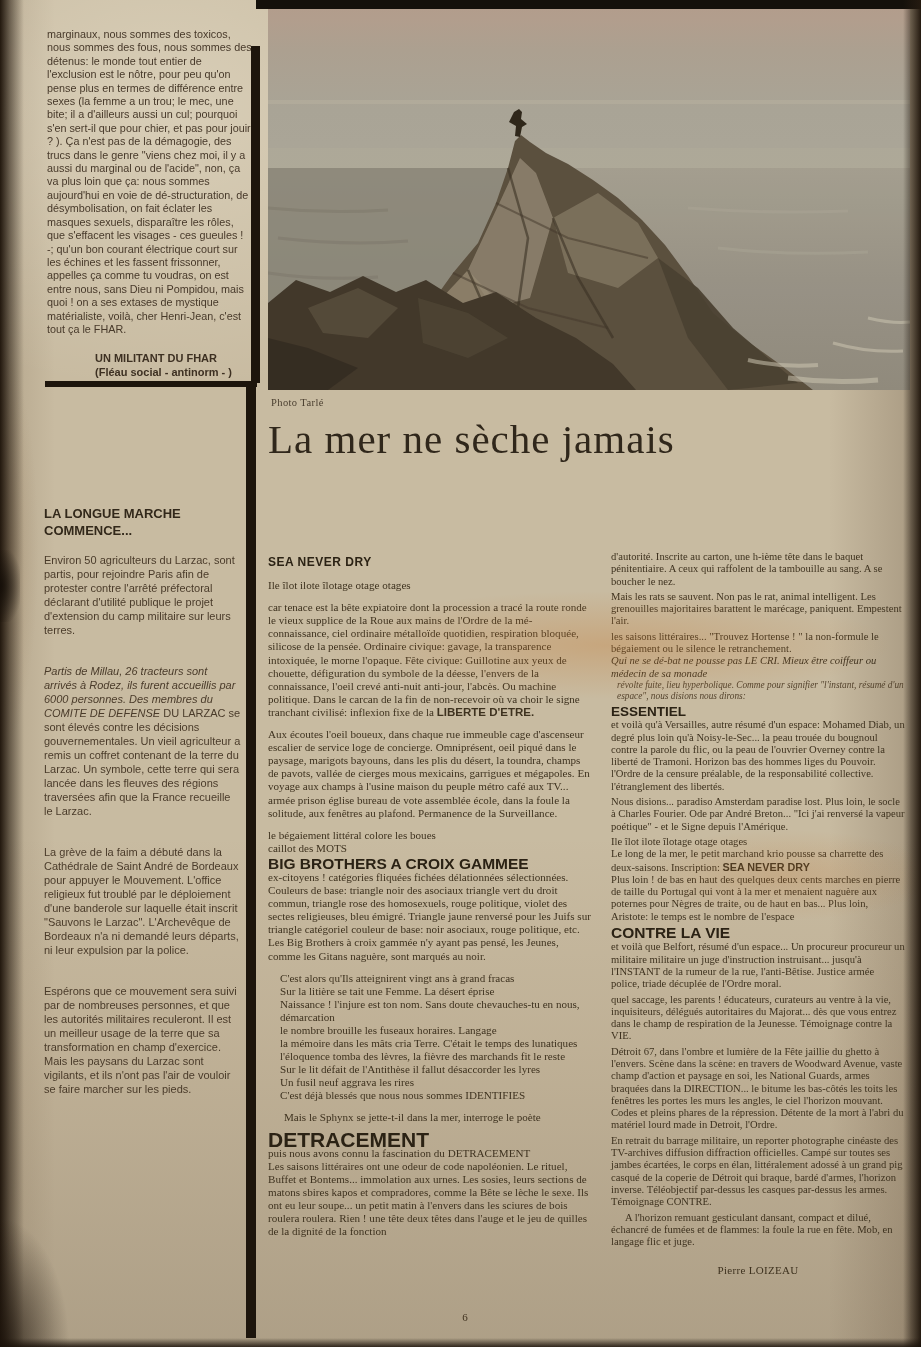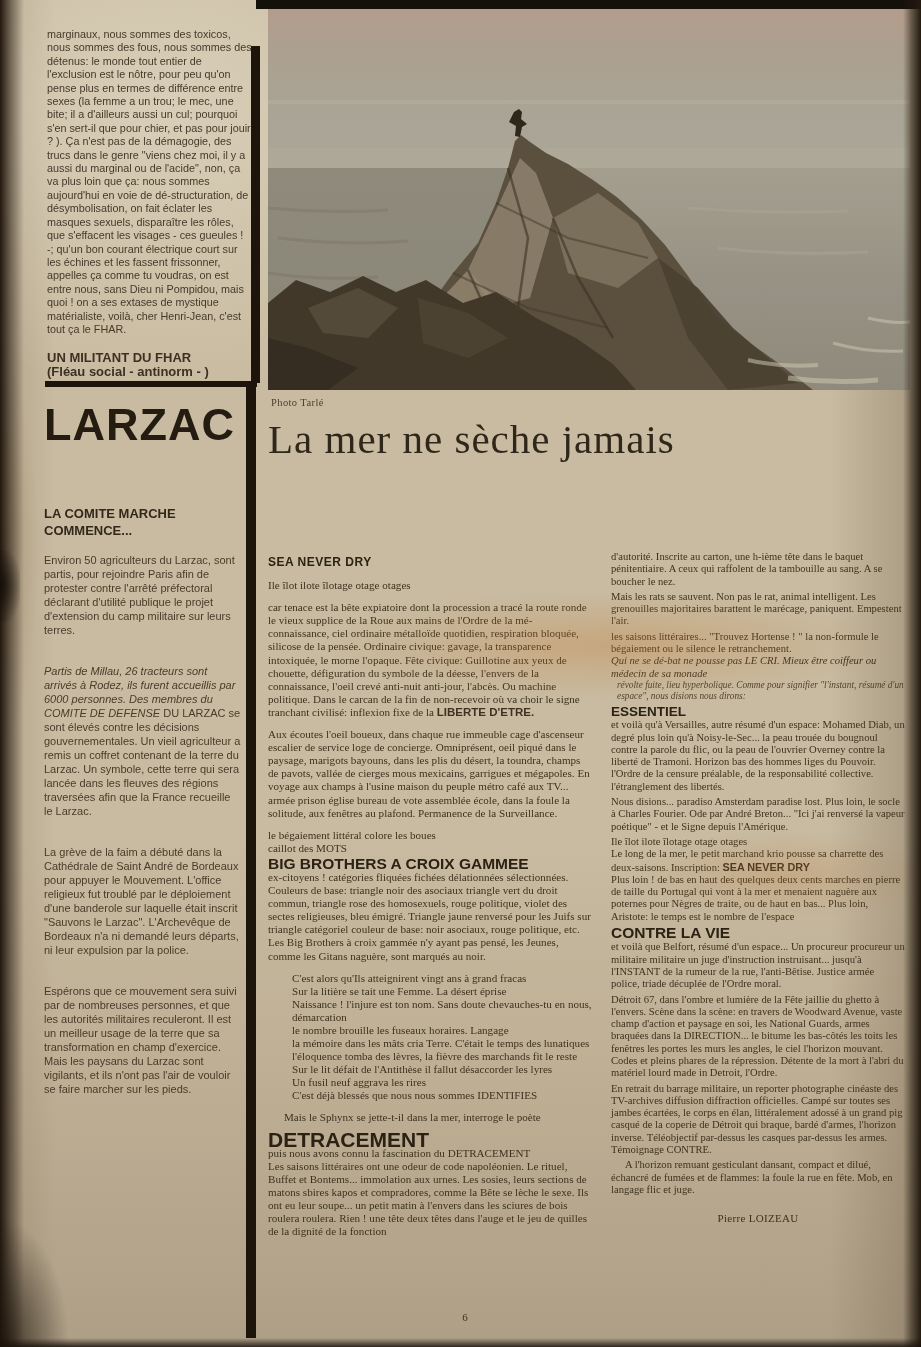--- a/index.html
+++ b/index.html
@@ -32,21 +32,21 @@
     background:radial-gradient(ellipse at 0% 100%, rgba(28,19,11,.8), rgba(28,19,11,0) 70%);}
   .hole{position:absolute;left:0;top:550px;width:20px;height:72px;
     background:radial-gradient(ellipse at 0% 50%, rgba(20,14,8,.9), rgba(20,14,8,0) 80%);}
   
   .rule-v-top{position:absolute;left:251px;top:46px;width:9px;height:337px;background:#1d150c;}
   .rule-h{position:absolute;left:45px;top:381px;width:212px;height:6px;background:#1d150c;}
   .rule-v-main{position:absolute;left:246px;top:381px;width:10px;height:957px;background:#1d150c;}
   
   .fhar{position:absolute;left:47px;top:28px;width:205px;
     font-family:"Liberation Sans",sans-serif;font-size:10.8px;line-height:13.4px;color:#47392a;}
-  .fhar-sign{margin-top:15px;font-weight:bold;font-size:13px;line-height:14px;color:#3d3022;}
+  .fhar-sign{margin-top:15px;font-weight:bold;font-size:11px;line-height:14px;color:#3d3022;margin-left:48px;}
   
   .larzac-head{position:absolute;left:44px;top:399px;
     font-family:"Liberation Sans",sans-serif;font-weight:bold;font-size:45px;letter-spacing:1px;color:#251c11;}
   .larzac-sub{position:absolute;left:44px;top:505px;width:205px;
     font-family:"Liberation Sans",sans-serif;font-weight:bold;font-size:13px;line-height:17px;color:#32281a;}
   .larzac-body{position:absolute;left:44px;top:553px;width:198px;
     font-family:"Liberation Sans",sans-serif;font-size:11px;line-height:14px;color:#4a3b2a;}
   .larzac-body p{margin:0 0 27px 0;}
   
   .photo{position:absolute;left:268px;top:8px;width:642px;height:382px;background:#a8a59b;}
@@ -60,21 +60,21 @@
   .mid p.tight{margin:0;}
   .right-col{position:absolute;left:611px;top:551px;width:294px;font-size:10.6px;line-height:12.3px;color:#3e321f;}
   .right-col p{margin:0 0 3px 0;}
   h3.sanshead{font-family:"Liberation Sans",sans-serif;color:#2b2214;margin:0;}
   .h-sea{font-size:12px;margin:0 0 10px 0 !important;letter-spacing:.5px;}
   .h-big{font-size:15.5px;margin:2px 0 1px 0 !important;}
   .h-detr{font-size:21px;margin:2px 0 1px 0 !important;}
   .h-ess{font-size:13.5px;margin:4px 0 1px 0 !important;}
   .h-contre{font-size:15.5px;margin:4px 0 2px 0 !important;}
   .inline-bold{font-family:"Liberation Sans",sans-serif;font-weight:bold;font-size:11.5px;}
-  .verse{margin:0 0 8px 24px;}
+  .verse{margin:0 0 8px 12px;}
   .verse div{margin:0;}
   .ital{font-style:italic;}
   .small-ital{font-style:italic;font-size:9.3px;line-height:11px;color:#53422c;}
   .byline{text-align:center;margin-top:16px !important;font-size:11px;letter-spacing:.3px;}
   .pagenum{position:absolute;left:440px;top:1311px;width:50px;text-align:center;font-size:11px;color:#40321f;}
 </style>
 </head>
 <body>
 
 <div id="page">
@@ -141,22 +141,21 @@
         <path d="M565 335 q35 10 70 8" stroke-width="3"></path>
         <path d="M600 310 q25 6 42 4" stroke-width="3"></path>
       </g>
       <rect x="0" y="0" width="642" height="382" fill="#c08040" opacity="0.05"></rect>
     </svg>
   </div>
   <div class="caption">Photo Tarlé</div>
 
   <div class="title">La mer ne sèche jamais</div>
 
-  <div class="larzac-head">LARZAC</div>
-  <div class="larzac-sub">LA COMITE MARCHE COMMENCE...</div>
+  <div class="larzac-sub">LA LONGUE MARCHE COMMENCE...</div>
   <div class="larzac-body">
     <p>Environ 50 agriculteurs du Larzac, sont partis, pour rejoindre Paris afin de protester contre l'arrêté préfectoral déclarant d'utilité publique le projet d'extension du camp militaire sur leurs terres.</p>
     <p><span class="ital">Partis de Millau, 26 tracteurs sont arrivés à Rodez, ils furent accueillis par 6000 personnes. Des membres du COMITE DE DEFENSE </span><span>DU LARZAC se sont élevés contre les décisions gouvernementales. Un vieil agriculteur a remis un coffret contenant de la terre du Larzac. Un symbole, cette terre qui sera lancée dans les fleuves des régions traversées afin que la France recueille le Larzac.</span></p>
     <p>La grève de la faim a débuté dans la Cathédrale de Saint André de Bordeaux pour appuyer le Mouvement. L'office religieux fut troublé par le déploiement d'une banderole sur laquelle était inscrit "Sauvons le Larzac". L'Archevêque de Bordeaux n'a ni demandé leurs départs, ni leur expulsion par la police.</p>
     <p>Espérons que ce mouvement sera suivi par de nombreuses personnes, et que les autorités militaires reculeront. Il est un meilleur usage de la terre que sa transformation en champ d'exercice. Mais les paysans du Larzac sont vigilants, et ils n'ont pas l'air de vouloir se faire marcher sur les pieds.</p>
   </div>
 
   <div class="mid">
     <h3 class="sanshead h-sea">SEA NEVER DRY</h3>
     <p>Ile îlot ilote îlotage otage otages</p>
@@ -191,20 +190,21 @@
     <p class="ital" style="margin:0">Qui ne se dé-bat ne pousse pas LE CRI. Mieux être coiffeur ou médecin de sa monade</p>
     <p class="small-ital" style="margin:0 0 2px 6px">révolte fuite, lieu hyperbolique. Comme pour signifier "l'instant, résumé d'un espace", nous disions nous dirons:</p>
     <h3 class="sanshead h-ess">ESSENTIEL</h3>
     <p>et voilà qu'à Versailles, autre résumé d'un espace: Mohamed Diab, un degré plus loin qu'à Noisy-le-Sec... la peau trouée du bougnoul contre la parole du flic, ou la peau de l'ouvrier Overney contre la liberté de Tramoni. Horizon bas des hommes liges du Pouvoir. l'Ordre de la censure préalable, de la responsabilité collective. l'étranglement des libertés.</p>
     <p>Nous disions... paradiso Amsterdam paradise lost. Plus loin, le socle à Charles Fourier. Ode par André Breton... "Ici j'ai renversé la vapeur poétique" - et le Signe depuis l'Amérique.</p>
     <p style="margin:0">Ile îlot ilote îlotage otage otages</p>
     <p style="margin:0"><span>Le long de la mer, le petit marchand krio pousse sa charrette des deux-saisons. Inscription: </span><span class="inline-bold" style="font-size:10.8px">SEA NEVER DRY</span></p>
     <p>Plus loin !  de bas en haut des quelques deux cents marches en pierre de taille du Portugal qui vont à la mer et menaient naguère aux poternes pour Nègres de traite, ou de haut en bas... Plus loin, Aristote: le temps est le nombre de l'espace</p>
     <h3 class="sanshead h-contre">CONTRE LA VIE</h3>
     <p>et voilà que Belfort, résumé d'un espace... Un procureur procureur un militaire militaire un juge d'instruction instruisant... jusqu'à l'INSTANT de la rumeur de la rue, l'anti-Bêtise. Justice armée police, triade décuplée de l'Ordre moral.</p>
+    <p>quel saccage, les parents !  éducateurs, curateurs au ventre à la vie, inquisiteurs, délégués autoritaires du Majorat... dès que vous entrez dans le champ de respiration de la Jeunesse. Témoignage contre la VIE.</p>
     <p>Détroit 67, dans l'ombre et lumière de la Fête jaillie du ghetto à l'envers. Scène dans la scène: en travers de Woodward Avenue, vaste champ d'action et paysage en soi, les National Guards, armes braquées dans la DIRECTION... le bitume les bas-côtés les toits les fenêtres les portes les murs les angles, le ciel l'horizon mouvant. Codes et pleins phares de la répression. Détente de la mort à l'abri du matériel lourd made in Detroit, l'Ordre.</p>
     <p>En retrait du barrage militaire, un reporter photographe cinéaste des TV-archives diffusion diffraction officielles. Campé sur toutes ses jambes écartées, le corps en élan, littéralement adossé à un grand pig casqué de la coperie de Détroit qui braque, bardé d'armes, l'horizon inverse. Téléobjectif par-dessus les casques par-dessus les armes. Témoignage CONTRE.</p>
     <p style="text-indent:14px;margin:0">A l'horizon remuant gesticulant dansant, compact et dilué, échancré de fumées et de flammes: la foule la rue en fête. Mob, en langage flic et juge.</p>
     <p class="byline">Pierre LOIZEAU</p>
   </div>
 
   <div class="pagenum">6</div>
 
   <div class="tint tint1"></div>
   <div class="tint tint2"></div>

